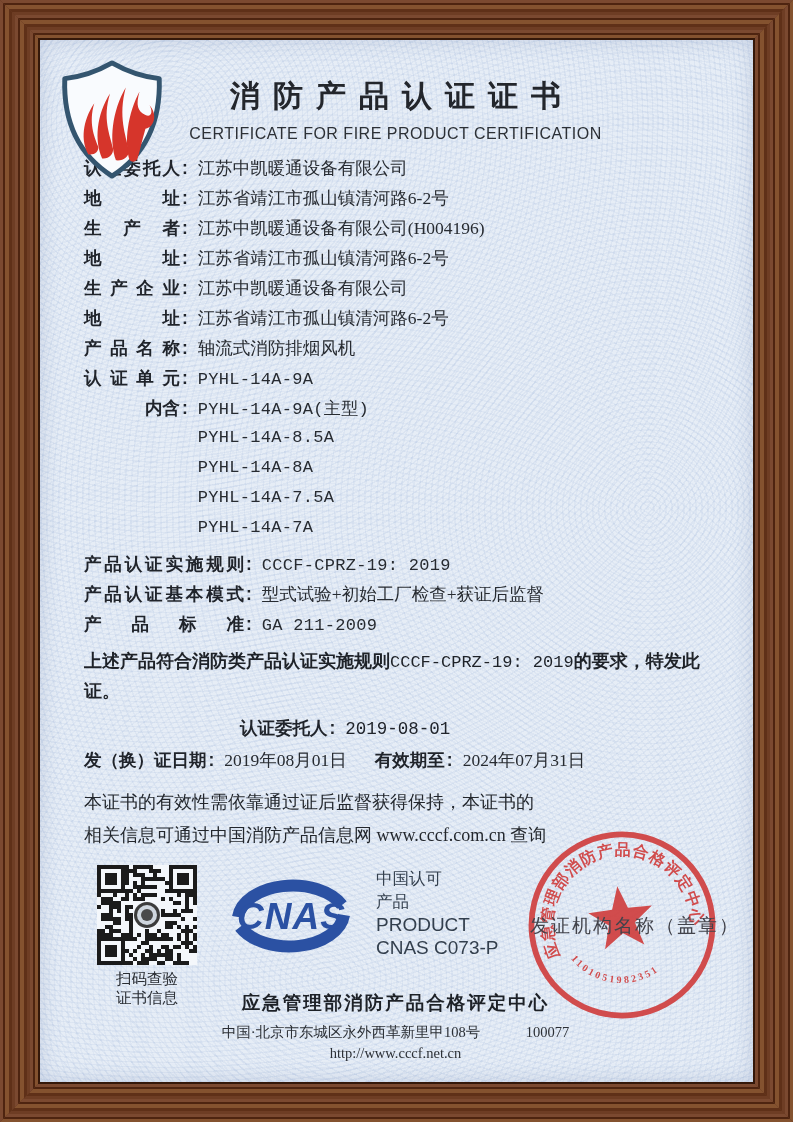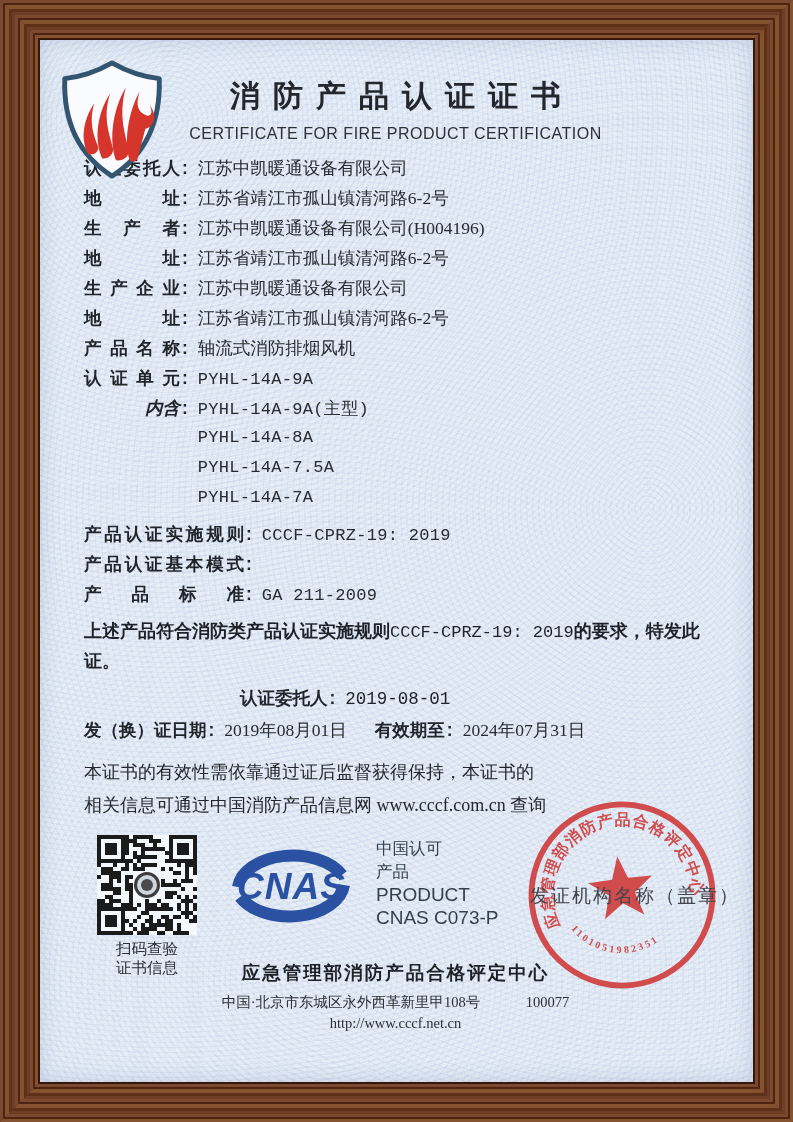--- a/index.html
+++ b/index.html
@@ -40,21 +40,21 @@
   .certno-line{margin-top:10px;text-align:right;padding-right:16px;font-size:17px;line-height:22px;}
   .certno-line .lab{letter-spacing:1px;}
   .mono{font-family:"Liberation Mono","DejaVu Sans Mono",monospace;}
 
   
   .rows{margin-top:9px;}
   .row{display:flex;align-items:baseline;height:30px;font-size:17.5px;}
   .lbl{display:inline-block;width:96px;font-weight:700;flex:none;
     font-family:"Liberation Sans","DejaVu Sans",sans-serif;
     text-align:justify;text-align-last:justify;}
-  .lbl.right{text-align:right;text-align-last:right;font-style:italic;}
+  .lbl.right{text-align:right;text-align-last:right;}
   .lbl.blank{text-align-last:left;}
   .colon{font-weight:700;margin:0 10px 0 2px;flex:none;
     font-family:"Liberation Sans","DejaVu Sans",sans-serif;}
   .val{white-space:nowrap;color:#272b31;}
   .row .mono{font-size:17px;letter-spacing:.3px;}
 
   .wide-rows{margin-top:6px;}
   .wide-rows .lbl{width:160px;}
   .statement{margin-top:5px;font-size:18px;line-height:29px;font-weight:700;
     color:#1e2228;width:630px;}
@@ -155,20 +155,25 @@
           <span class="val mono">PYHL-14A-9A</span>
         </div>
         <div class="row">
           <span class="lbl right">内含</span>
             <span class="colon">:</span>
           <span class="val mono">PYHL-14A-9A(主型)</span>
         </div>
         <div class="row">
           <span class="lbl blank"></span>
             <span class="colon" style="visibility:hidden">:</span>
+          <span class="val mono">PYHL-14A-8.5A</span>
+        </div>
+        <div class="row">
+          <span class="lbl blank"></span>
+            <span class="colon" style="visibility:hidden">:</span>
           <span class="val mono">PYHL-14A-8A</span>
         </div>
         <div class="row">
           <span class="lbl blank"></span>
             <span class="colon" style="visibility:hidden">:</span>
           <span class="val mono">PYHL-14A-7.5A</span>
         </div>
         <div class="row">
           <span class="lbl blank"></span>
             <span class="colon" style="visibility:hidden">:</span>
@@ -178,20 +183,21 @@
 
       <div class="wide-rows">
         <div class="row">
           <span class="lbl">产品认证实施规则</span>
             <span class="colon">:</span>
           <span class="val mono">CCCF-CPRZ-19: 2019</span>
         </div>
         <div class="row">
           <span class="lbl">产品认证基本模式</span>
             <span class="colon">:</span>
+          <span class="val">型式试验+初始工厂检查+获证后监督</span>
         </div>
         <div class="row">
           <span class="lbl">产品标准</span>
             <span class="colon">:</span>
           <span class="val mono">GA 211-2009</span>
         </div>
       </div>
 
       <div class="statement">
         <span>上述产品符合消防类产品认证实施规则</span><span class="mono">CCCF-CPRZ-19: 2019</span><span>的要求，特发此证。</span>

